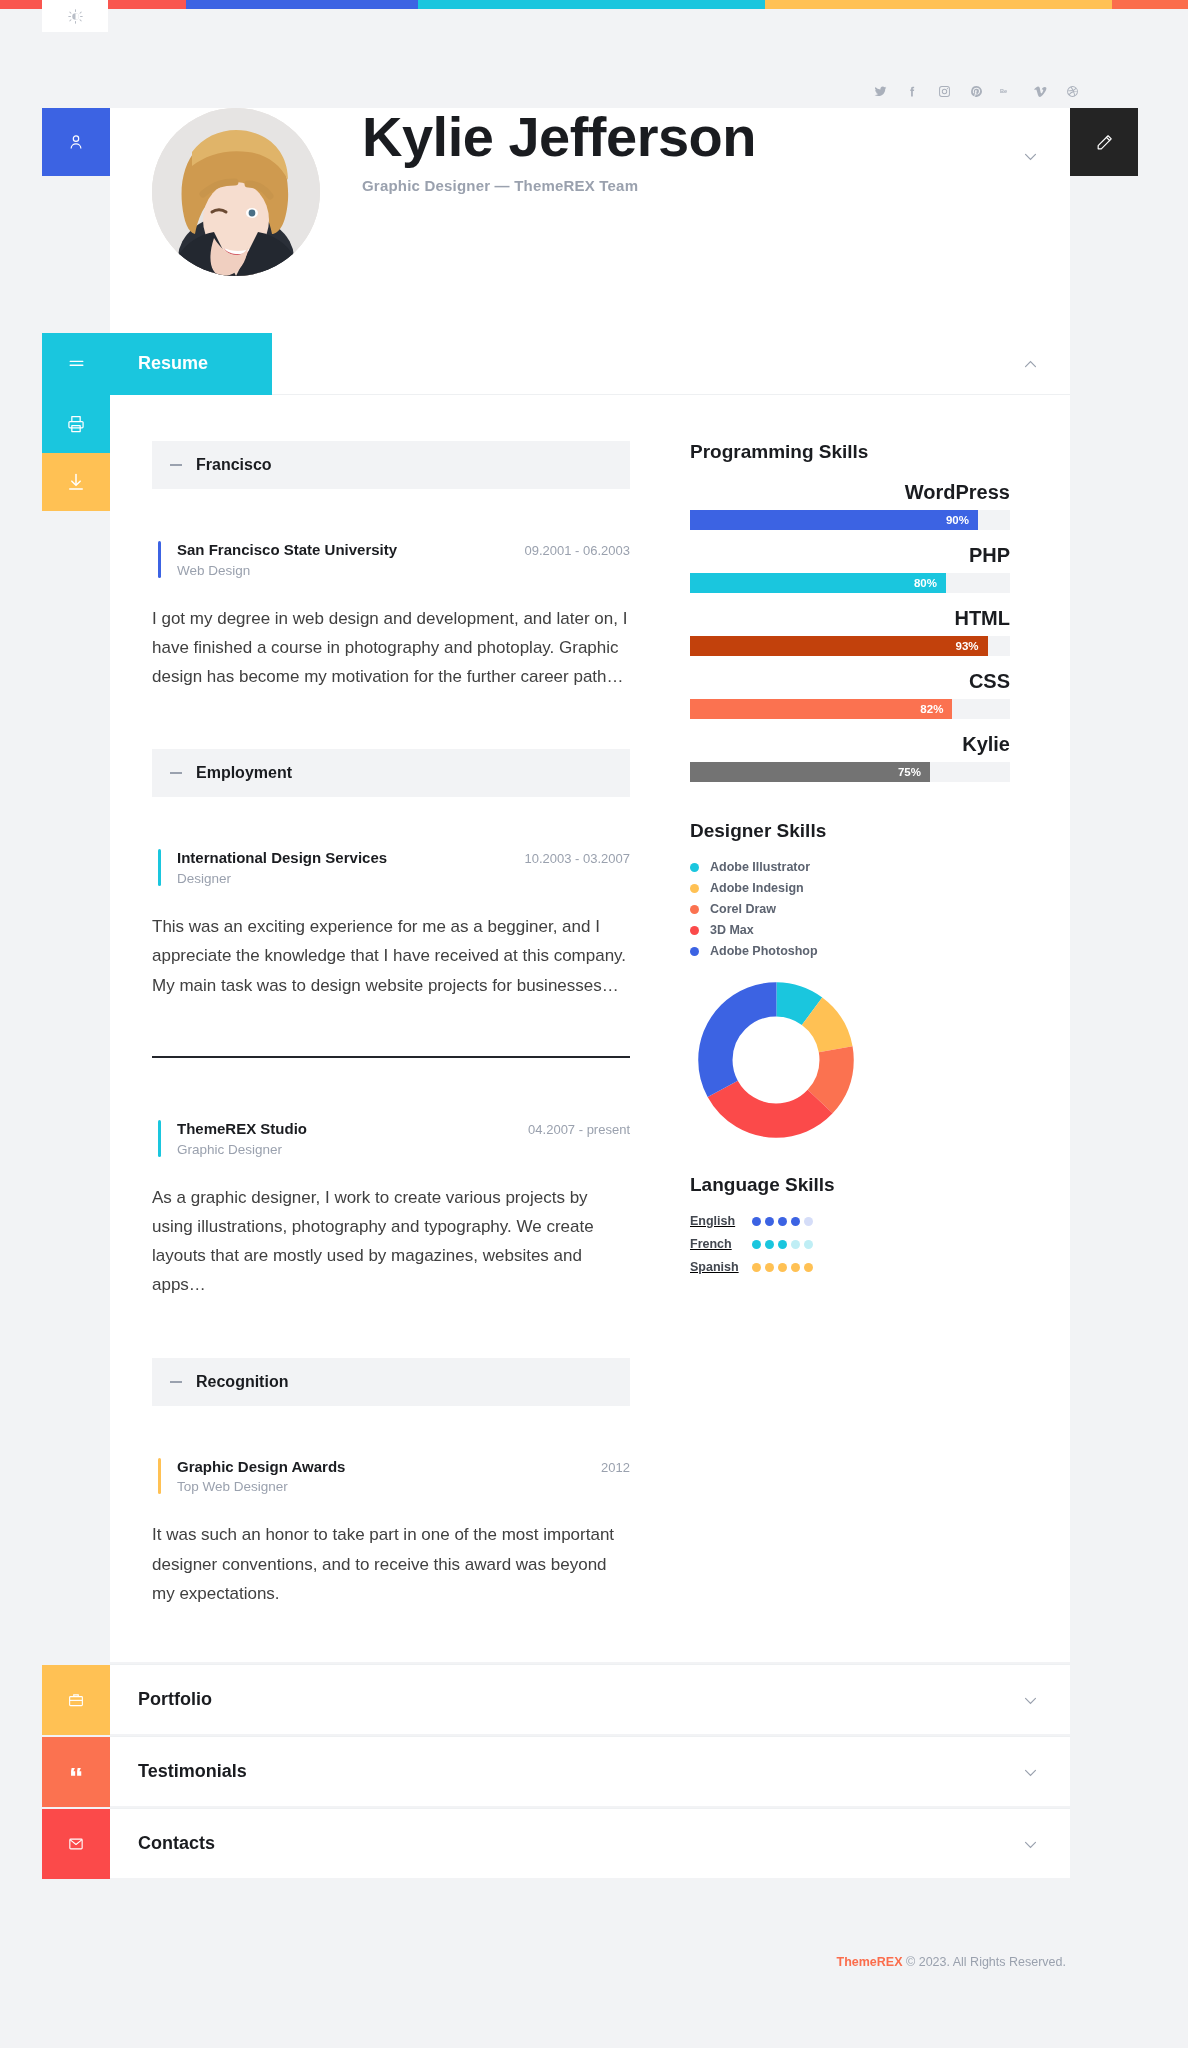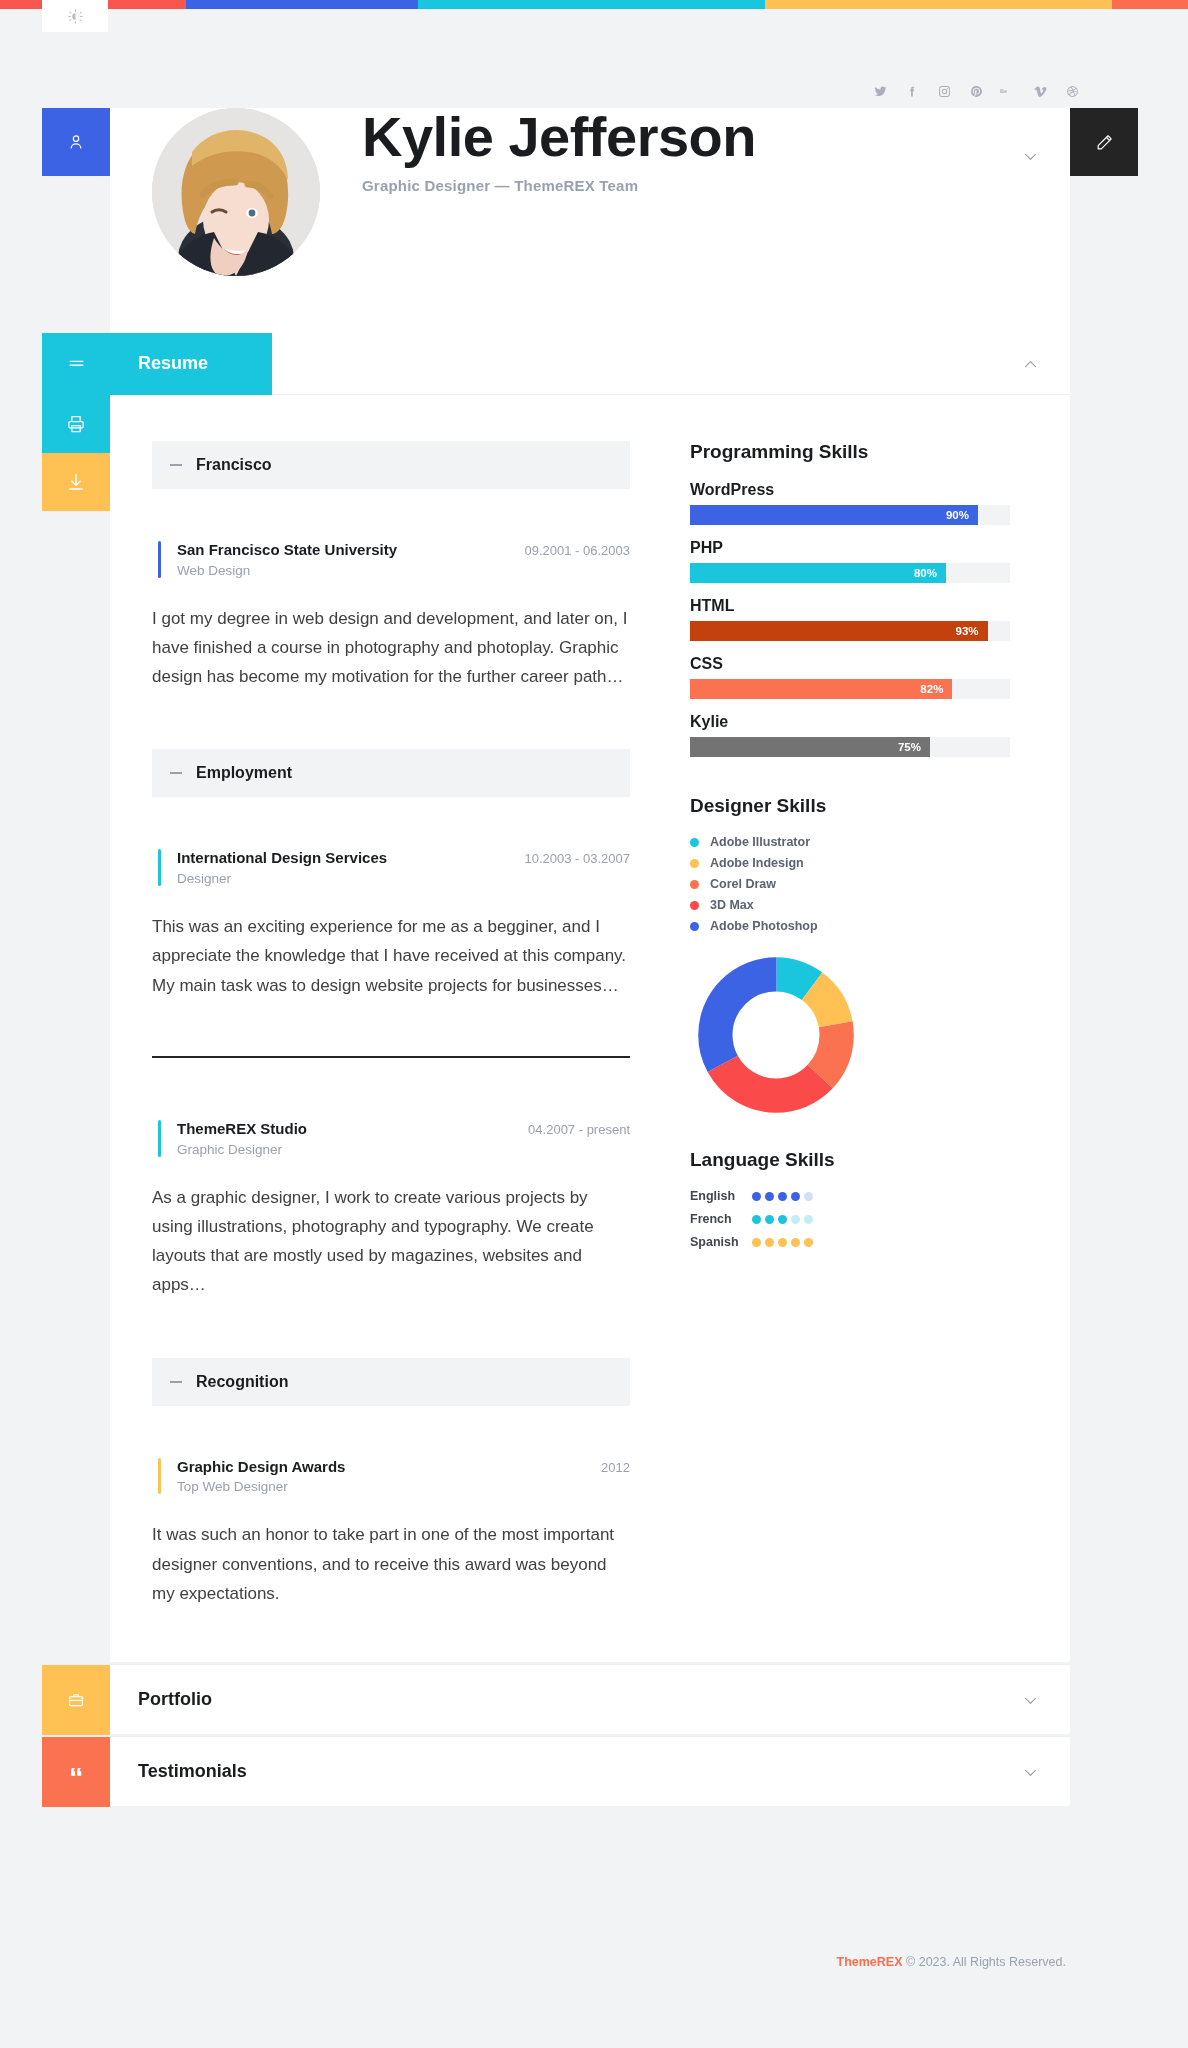--- a/index.html
+++ b/index.html
@@ -115,36 +115,36 @@
   .entry-date { font-size: 13px; color: #9aa1ae; white-space: nowrap; padding-top: 2px; }
   .entry-desc {
     margin-top: 26px; font-size: 17px; line-height: 1.72; color: #404040;
   }
   .entry-block { margin-bottom: 0; }
   .divider-black { height: 2px; background: #23252b; margin: 56px 0 62px 0; }
 
   
   .w-title { font-size: 19px; font-weight: 800; color: #1a1c20; margin-bottom: 18px; }
   .skill { margin-bottom: 14px; }
-  .skill-name { font-size: 16px; font-weight: 700; color: #1a1c20; margin-bottom: 6px; }
+  .skill-name { font-size: 20px; font-weight: 700; color: #1a1c20; margin-bottom: 6px; text-align: right; }
   .skill-track { height: 20px; background: #f2f3f5; position: relative; }
   .skill-fill {
     height: 20px; display: flex; align-items: center; justify-content: flex-end;
     padding-right: 9px; color: #fff; font-size: 11.5px; font-weight: 700;
   }
 
   .legend { margin-bottom: 22px; }
   .legend-item { display: flex; align-items: center; margin-bottom: 7px; }
   .legend-dot { width: 9px; height: 9px; border-radius: 50%; margin-right: 11px; }
   .legend-label { font-size: 12.5px; color: #5c6370; font-weight: 600; }
 
   .donut-wrap { width: 160px; height: 160px; position: relative; margin-left: 6px; }
 
   .lang-block { margin-top: 34px; }
-  .lang-row { display: flex; align-items: center; margin-bottom: 9px; }
+  .lang-row { display: flex; align-items: center; margin-bottom: 9px; text-decoration: underline; }
   .lang-name { width: 62px; font-size: 12.5px; color: #42474f; font-weight: 600; }
   .lang-dots { display: flex; gap: 4px; }
   .lang-dot { width: 9px; height: 9px; border-radius: 50%; }
 
   
   .acc {
     background: #ffffff; height: 70px; position: relative;
     display: flex; align-items: center; padding-left: 28px; margin-top: 2px;
     border-top: 1px solid #eef0f2;
   }
@@ -514,18 +514,32 @@
         </svg>
       </div>
       <span class="acc-label">Testimonials</span>
       <div class="panel-caret" style="top:21px">
         <svg class="ico" width="17" height="17" viewBox="0 0 24 24" fill="none" stroke="#9aa1ae" stroke-width="1.7" stroke-linecap="round">
             <path d="M5 9l7 7 7-7"></path>
           </svg>
       </div>
     </div>
 
+    <div class="acc">
+      <div class="panel-side-icon si-red" style="height:70px">
+        <svg class="ico" width="18" height="18" viewBox="0 0 24 24" fill="none" stroke="#fff" stroke-width="1.5" stroke-linejoin="round">
+          <rect x="3.8" y="5.5" width="16.4" height="13" rx="1.2"></rect>
+            <path d="M4.4 6.5l7.6 6.2 7.6-6.2"></path>
+        </svg>
+      </div>
+      <span class="acc-label">Contacts</span>
+      <div class="panel-caret" style="top:21px">
+        <svg class="ico" width="17" height="17" viewBox="0 0 24 24" fill="none" stroke="#9aa1ae" stroke-width="1.7" stroke-linecap="round">
+            <path d="M5 9l7 7 7-7"></path>
+          </svg>
+      </div>
+    </div>
   </div>
 
   <div class="footer">
     <b>ThemeREX</b><span> © 2023. All Rights Reserved.</span>
   </div>
 </div>
 
 </body></html>

